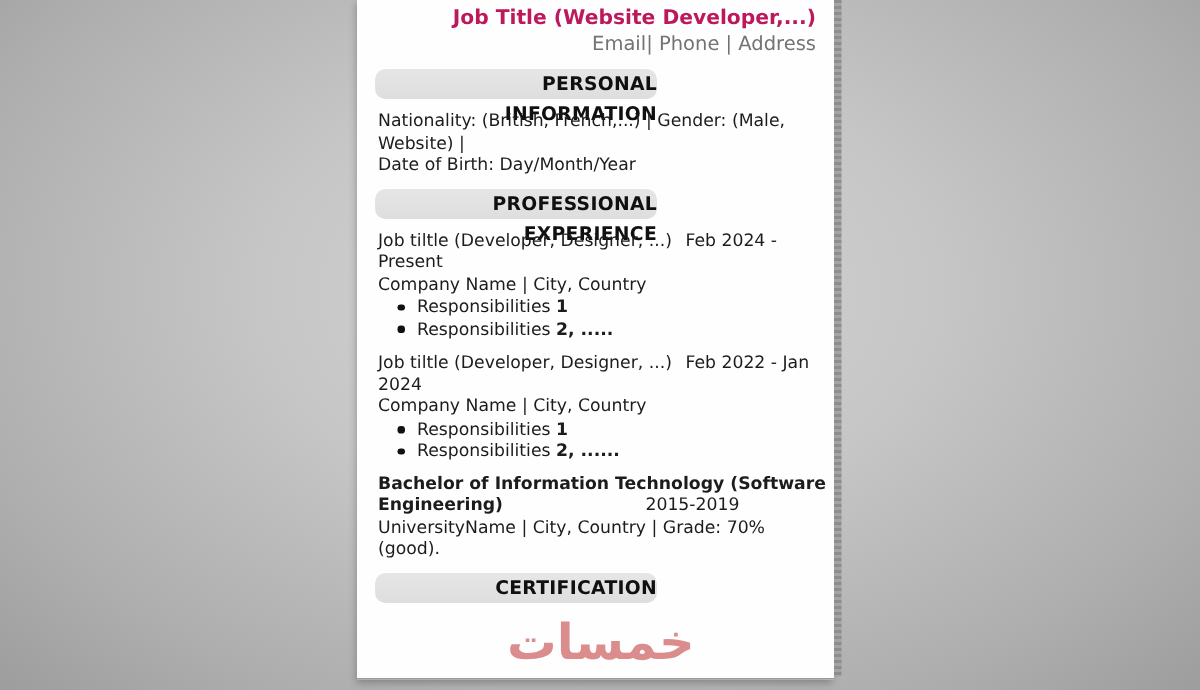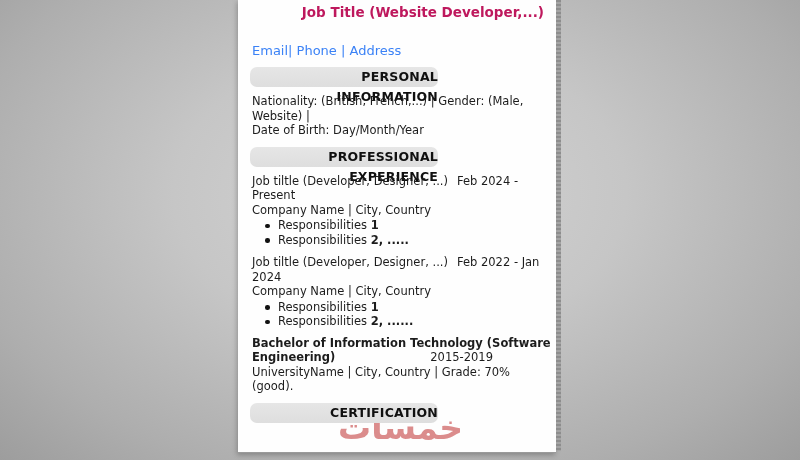--- a/index.html
+++ b/index.html
@@ -19,21 +19,21 @@
   }
   .page-edge {
     position:absolute; left:556px; top:0; width:5px; height:451px;
     background: repeating-linear-gradient(180deg, #8d8d8d 0 2px, #a4a4a4 2px 4px);
   }
 
   .content { position:relative; padding:2px 12px 0 14px; color:#161616; }
 
   .name { font-size:19px; font-weight:bold; text-align:center; margin-top:2px; letter-spacing:0.2px; color:#0d0d0d; }
   .subtitle { font-size:13.5px; font-weight:bold; text-align:right; margin-top:2px; color:#be185d; }
-  .contact { font-size:13px; text-align:left; margin-top:23px; color:#3b82f6; }
+  .contact { font-size:13px; text-align:right; margin-top:2px; color:#737373; }
 
   .bar {
     width:188px; height:20px; margin-left:-2px; margin-top:9px;
     background:linear-gradient(180deg,#e6e6e6,#dedede);
     border-radius:7px; padding-left:6px;
     font-size:12.5px; font-weight:bold; line-height:20px; color:#101010;
     letter-spacing:0.2px;
     text-align:right;
   }
 

